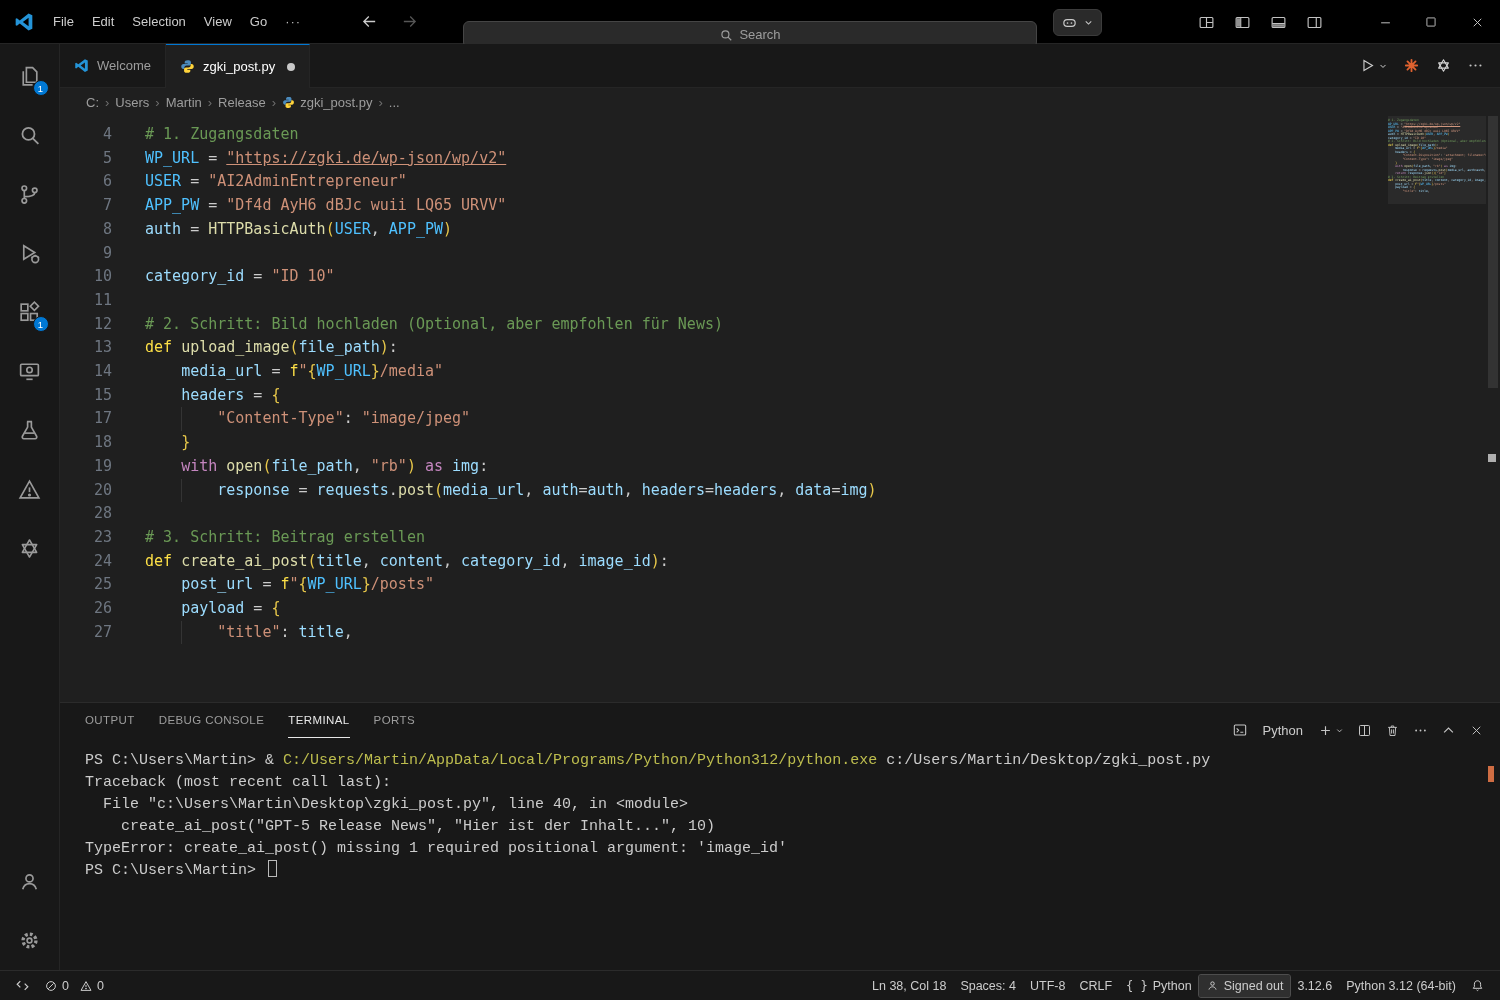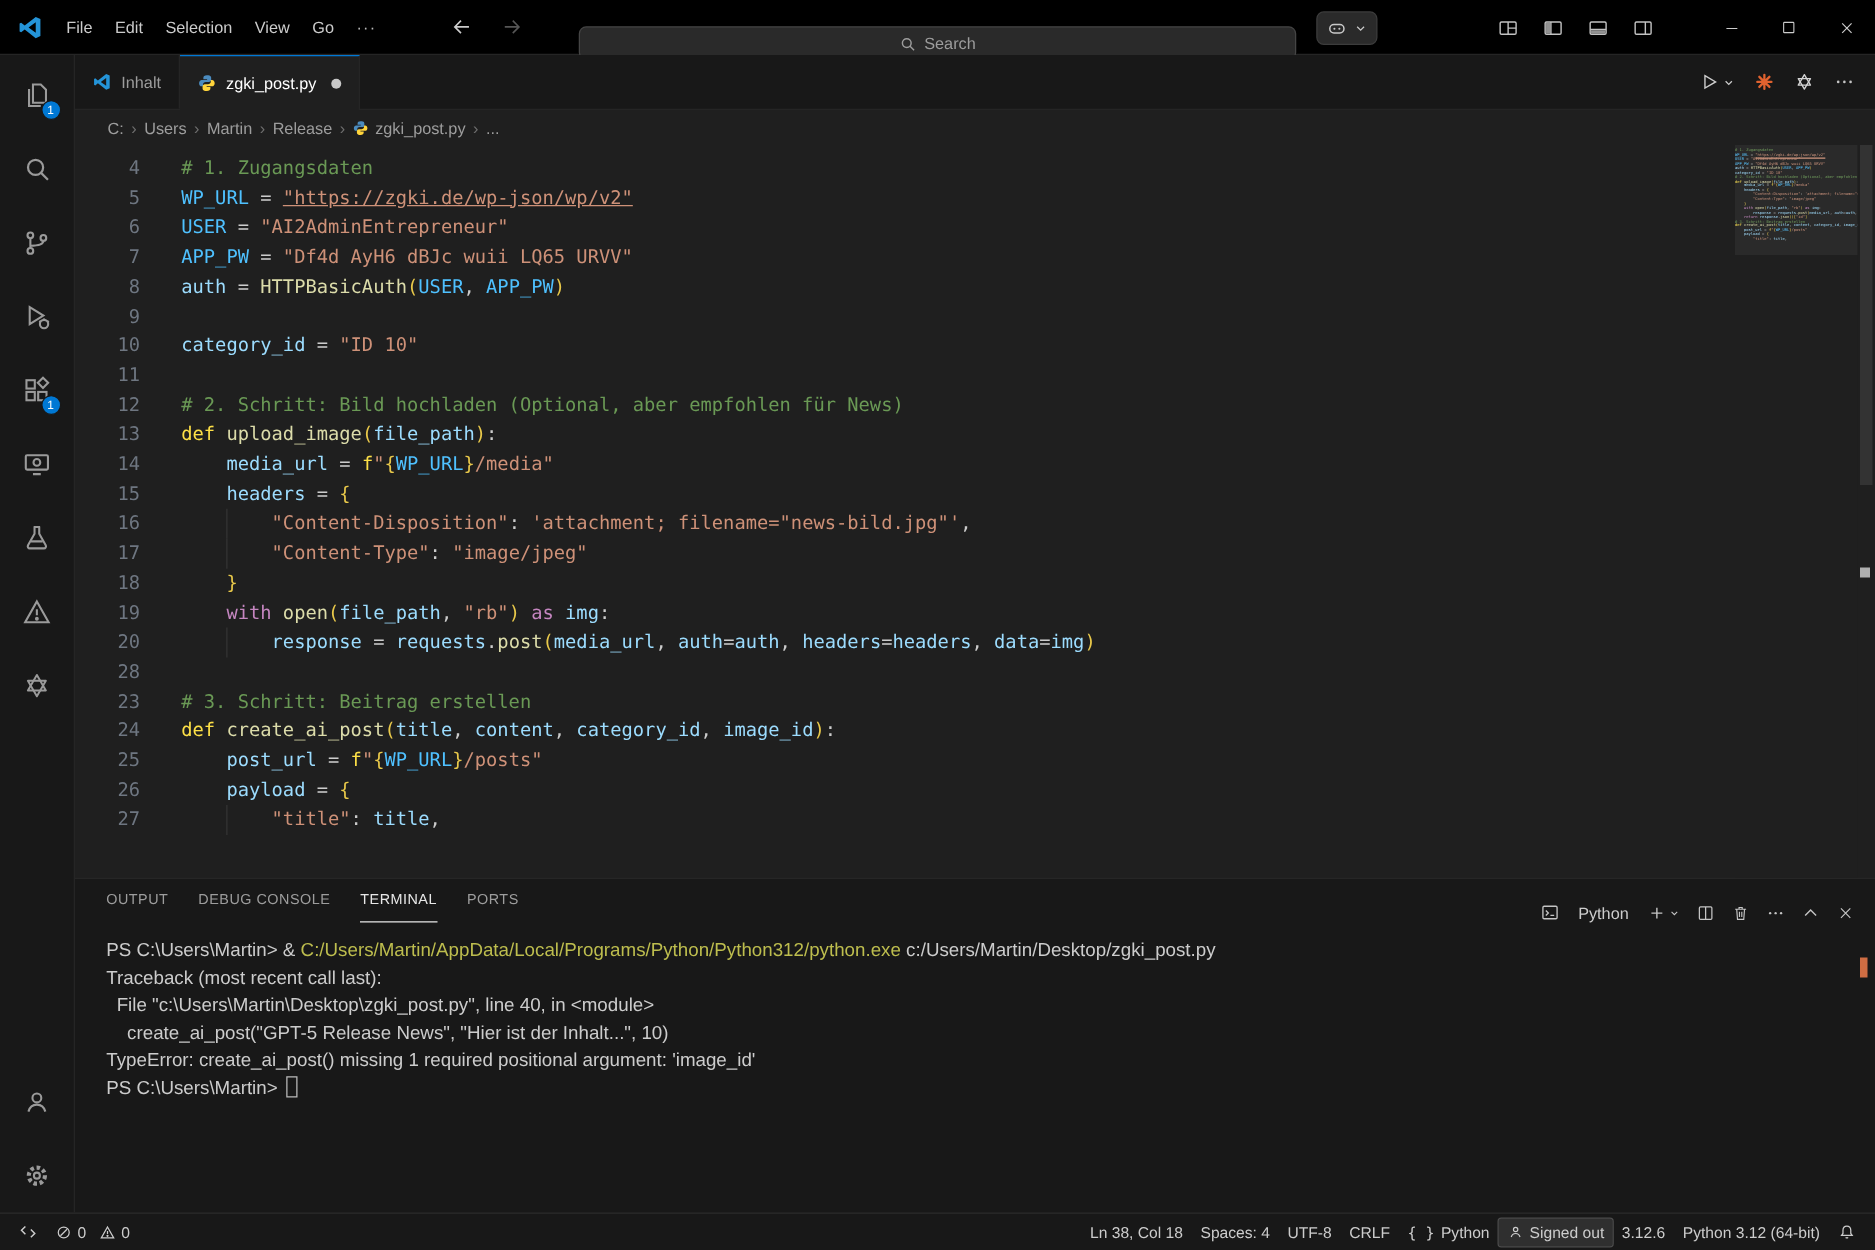--- a/index.html
+++ b/index.html
@@ -77,21 +77,21 @@
   
   .panel{height:268px;flex:none;background:#181818;border-top:1px solid #2b2b2b;display:flex;flex-direction:column}
   .panel-header{height:35px;display:flex;align-items:flex-end;flex:none}
   .ptabs{display:flex;align-items:center;margin-left:25px;gap:24px;height:100%}
   .ptab{font-size:11.5px;letter-spacing:.4px;color:#9d9d9d;height:100%;display:flex;align-items:center;
     border-bottom:1px solid transparent;cursor:pointer}
   .ptab.active{color:#e7e7e7;border-bottom-color:#e7e7e7}
   .panel-actions{margin-left:auto;display:flex;align-items:center;gap:13px;padding-right:16px;color:#c5c5c5}
   .pa-label{font-size:13px;color:#cccccc;margin:0 2px}
   .terminal{flex:1;position:relative;padding:12px 0 0 25px}
-  #terminal-lines{font-family:Liberation Sans, sans-serif;font-size:15px;line-height:22px;white-space:pre;color:#cccccc}
+  #terminal-lines{font-family:Liberation Mono, monospace;font-size:15px;line-height:22px;white-space:pre;color:#cccccc}
   .term-cursor{display:inline-block;width:9px;height:17px;border:1px solid #bbbbbb;margin-left:3px;vertical-align:-3px}
   .term-mark{position:absolute;right:6px;top:28px;width:6px;height:16px;background:#cf6d43}
 
   
   .statusbar{position:absolute;left:0;right:0;bottom:0;height:30px;background:#181818;border-top:1px solid #2b2b2b;
     display:flex;align-items:center;padding:0 8px;font-size:12.5px;color:#cccccc}
   .sb-item{display:flex;align-items:center;gap:5px;padding:0 7px;height:100%;cursor:pointer}
   .sb-group{display:flex;align-items:center;gap:4px;padding:0 7px;height:100%}
   .sb-spacer{flex:1}
   .sb-box{background:#2f2f2f;outline:1px solid #4d4d4d;height:22px;border-radius:2px;align-self:center}
@@ -297,21 +297,21 @@
   </div>
 </div>
 
 <div class="workbench">
 
   <div class="tabbar">
     <div class="tab">
       <svg width="15" height="15" viewBox="0 0 24 24">
           <path fill="#2494d8" fill-rule="evenodd" d="M17.5 1.8 22 3.9v16.2l-4.5 2.1L6.9 13.9l-3.4 2.7L2 15.8V8.2l1.5-.8 3.4 2.7L17.5 1.8zM17.5 7 10.6 12l6.9 5V7z"></path>
         </svg>
-      <span>Inhalt</span>
+      <span>Welcome</span>
     </div>
     <div class="tab active">
       <svg width="15" height="15" viewBox="0 0 24 24">
         <path fill="#4b8bbe" d="M12 2c-3 0-4.5 1.3-4.5 3v2h4.8v1H5.5C3.5 8 2 9.8 2 12c0 2.3 1.3 4 3.4 4H7v-2.3c0-1.9 1.7-3.2 3.6-3.2h4c1.6 0 2.9-1.3 2.9-2.9V5c0-1.7-1.7-3-3.6-3H12z"></path>
         <path fill="#ffd43b" d="M12 22c3 0 4.5-1.3 4.5-3v-2h-4.8v-1h6.8c2 0 3.5-1.8 3.5-4 0-2.3-1.3-4-3.4-4H17v2.3c0 1.9-1.7 3.2-3.6 3.2h-4c-1.6 0-2.9 1.3-2.9 2.9V19c0 1.7 1.7 3 3.6 3h1.9z"></path>
         </svg>
       <span>zgki_post.py</span>
       <span class="mod-dot"></span>
     </div>
     <div class="tab-actions">
@@ -371,21 +371,20 @@
         <div class="cl"><span class="ln">6</span><span class="lc"><span class="tk-ct">USER</span><span class="tk-d"> = </span><span class="tk-s">"AI2AdminEntrepreneur"</span></span></div>
         <div class="cl"><span class="ln">7</span><span class="lc"><span class="tk-ct">APP_PW</span><span class="tk-d"> = </span><span class="tk-s">"Df4d AyH6 dBJc wuii LQ65 URVV"</span></span></div>
         <div class="cl"><span class="ln">8</span><span class="lc"><span class="tk-v">auth</span><span class="tk-d"> = </span><span class="tk-fn">HTTPBasicAuth</span><span class="tk-b">(</span><span class="tk-ct">USER</span><span class="tk-d">, </span><span class="tk-ct">APP_PW</span><span class="tk-b">)</span></span></div>
         <div class="cl"><span class="ln">9</span><span class="lc">&nbsp;</span></div>
         <div class="cl"><span class="ln">10</span><span class="lc"><span class="tk-v">category_id</span><span class="tk-d"> = </span><span class="tk-s">"ID 10"</span></span></div>
         <div class="cl"><span class="ln">11</span><span class="lc">&nbsp;</span></div>
         <div class="cl"><span class="ln">12</span><span class="lc"><span class="tk-c"># 2. Schritt: Bild hochladen (Optional, aber empfohlen für News)</span></span></div>
         <div class="cl"><span class="ln">13</span><span class="lc"><span class="tk-k">def</span><span class="tk-d"> </span><span class="tk-fn">upload_image</span><span class="tk-b">(</span><span class="tk-v">file_path</span><span class="tk-b">)</span><span class="tk-d">:</span></span></div>
         <div class="cl"><span class="ln">14</span><span class="lc"><span class="tk-d">    </span><span class="tk-v">media_url</span><span class="tk-d"> = </span><span class="tk-k">f</span><span class="tk-s">"</span><span class="tk-b">{</span><span class="tk-ct">WP_URL</span><span class="tk-b">}</span><span class="tk-s">/media"</span></span></div>
         <div class="cl"><span class="ln">15</span><span class="lc"><span class="tk-d">    </span><span class="tk-v">headers</span><span class="tk-d"> = </span><span class="tk-b">{</span></span></div>
-        <div class="cl"><span class="ln">16</span><span class="lc"><i class="guide" style="left: 4ch;"></i><span class="tk-d">        </span><span class="tk-s">"Content-Disposition"</span><span class="tk-d">: </span><span class="tk-s">'attachment; filename="news-bild.jpg"'</span><span class="tk-d">,</span></span></div>
         <div class="cl"><span class="ln">17</span><span class="lc"><i class="guide" style="left: 4ch;"></i><span class="tk-d">        </span><span class="tk-s">"Content-Type"</span><span class="tk-d">: </span><span class="tk-s">"image/jpeg"</span></span></div>
         <div class="cl"><span class="ln">18</span><span class="lc"><span class="tk-d">    </span><span class="tk-b">}</span></span></div>
         <div class="cl"><span class="ln">19</span><span class="lc"><span class="tk-d">    </span><span class="tk-kc">with</span><span class="tk-d"> </span><span class="tk-fn">open</span><span class="tk-b">(</span><span class="tk-v">file_path</span><span class="tk-d">, </span><span class="tk-s">"rb"</span><span class="tk-b">)</span><span class="tk-d"> </span><span class="tk-kc">as</span><span class="tk-d"> </span><span class="tk-v">img</span><span class="tk-d">:</span></span></div>
         <div class="cl"><span class="ln">20</span><span class="lc"><i class="guide" style="left: 4ch;"></i><span class="tk-d">        </span><span class="tk-v">response</span><span class="tk-d"> = </span><span class="tk-v">requests</span><span class="tk-d">.</span><span class="tk-fn">post</span><span class="tk-b">(</span><span class="tk-v">media_url</span><span class="tk-d">, </span><span class="tk-v">auth</span><span class="tk-d">=</span><span class="tk-v">auth</span><span class="tk-d">, </span><span class="tk-v">headers</span><span class="tk-d">=</span><span class="tk-v">headers</span><span class="tk-d">, </span><span class="tk-v">data</span><span class="tk-d">=</span><span class="tk-v">img</span><span class="tk-b">)</span></span></div>
         <div class="cl"><span class="ln">28</span><span class="lc">&nbsp;</span></div>
         <div class="cl"><span class="ln">23</span><span class="lc"><span class="tk-c"># 3. Schritt: Beitrag erstellen</span></span></div>
         <div class="cl"><span class="ln">24</span><span class="lc"><span class="tk-k">def</span><span class="tk-d"> </span><span class="tk-fn">create_ai_post</span><span class="tk-b">(</span><span class="tk-v">title</span><span class="tk-d">, </span><span class="tk-v">content</span><span class="tk-d">, </span><span class="tk-v">category_id</span><span class="tk-d">, </span><span class="tk-v">image_id</span><span class="tk-b">)</span><span class="tk-d">:</span></span></div>
         <div class="cl"><span class="ln">25</span><span class="lc"><span class="tk-d">    </span><span class="tk-v">post_url</span><span class="tk-d"> = </span><span class="tk-k">f</span><span class="tk-s">"</span><span class="tk-b">{</span><span class="tk-ct">WP_URL</span><span class="tk-b">}</span><span class="tk-s">/posts"</span></span></div>
         <div class="cl"><span class="ln">26</span><span class="lc"><span class="tk-d">    </span><span class="tk-v">payload</span><span class="tk-d"> = </span><span class="tk-b">{</span></span></div>
         <div class="cl"><span class="ln">27</span><span class="lc"><i class="guide" style="left: 4ch;"></i><span class="tk-d">        </span><span class="tk-s">"title"</span><span class="tk-d">: </span><span class="tk-v">title</span><span class="tk-d">,</span></span></div>

